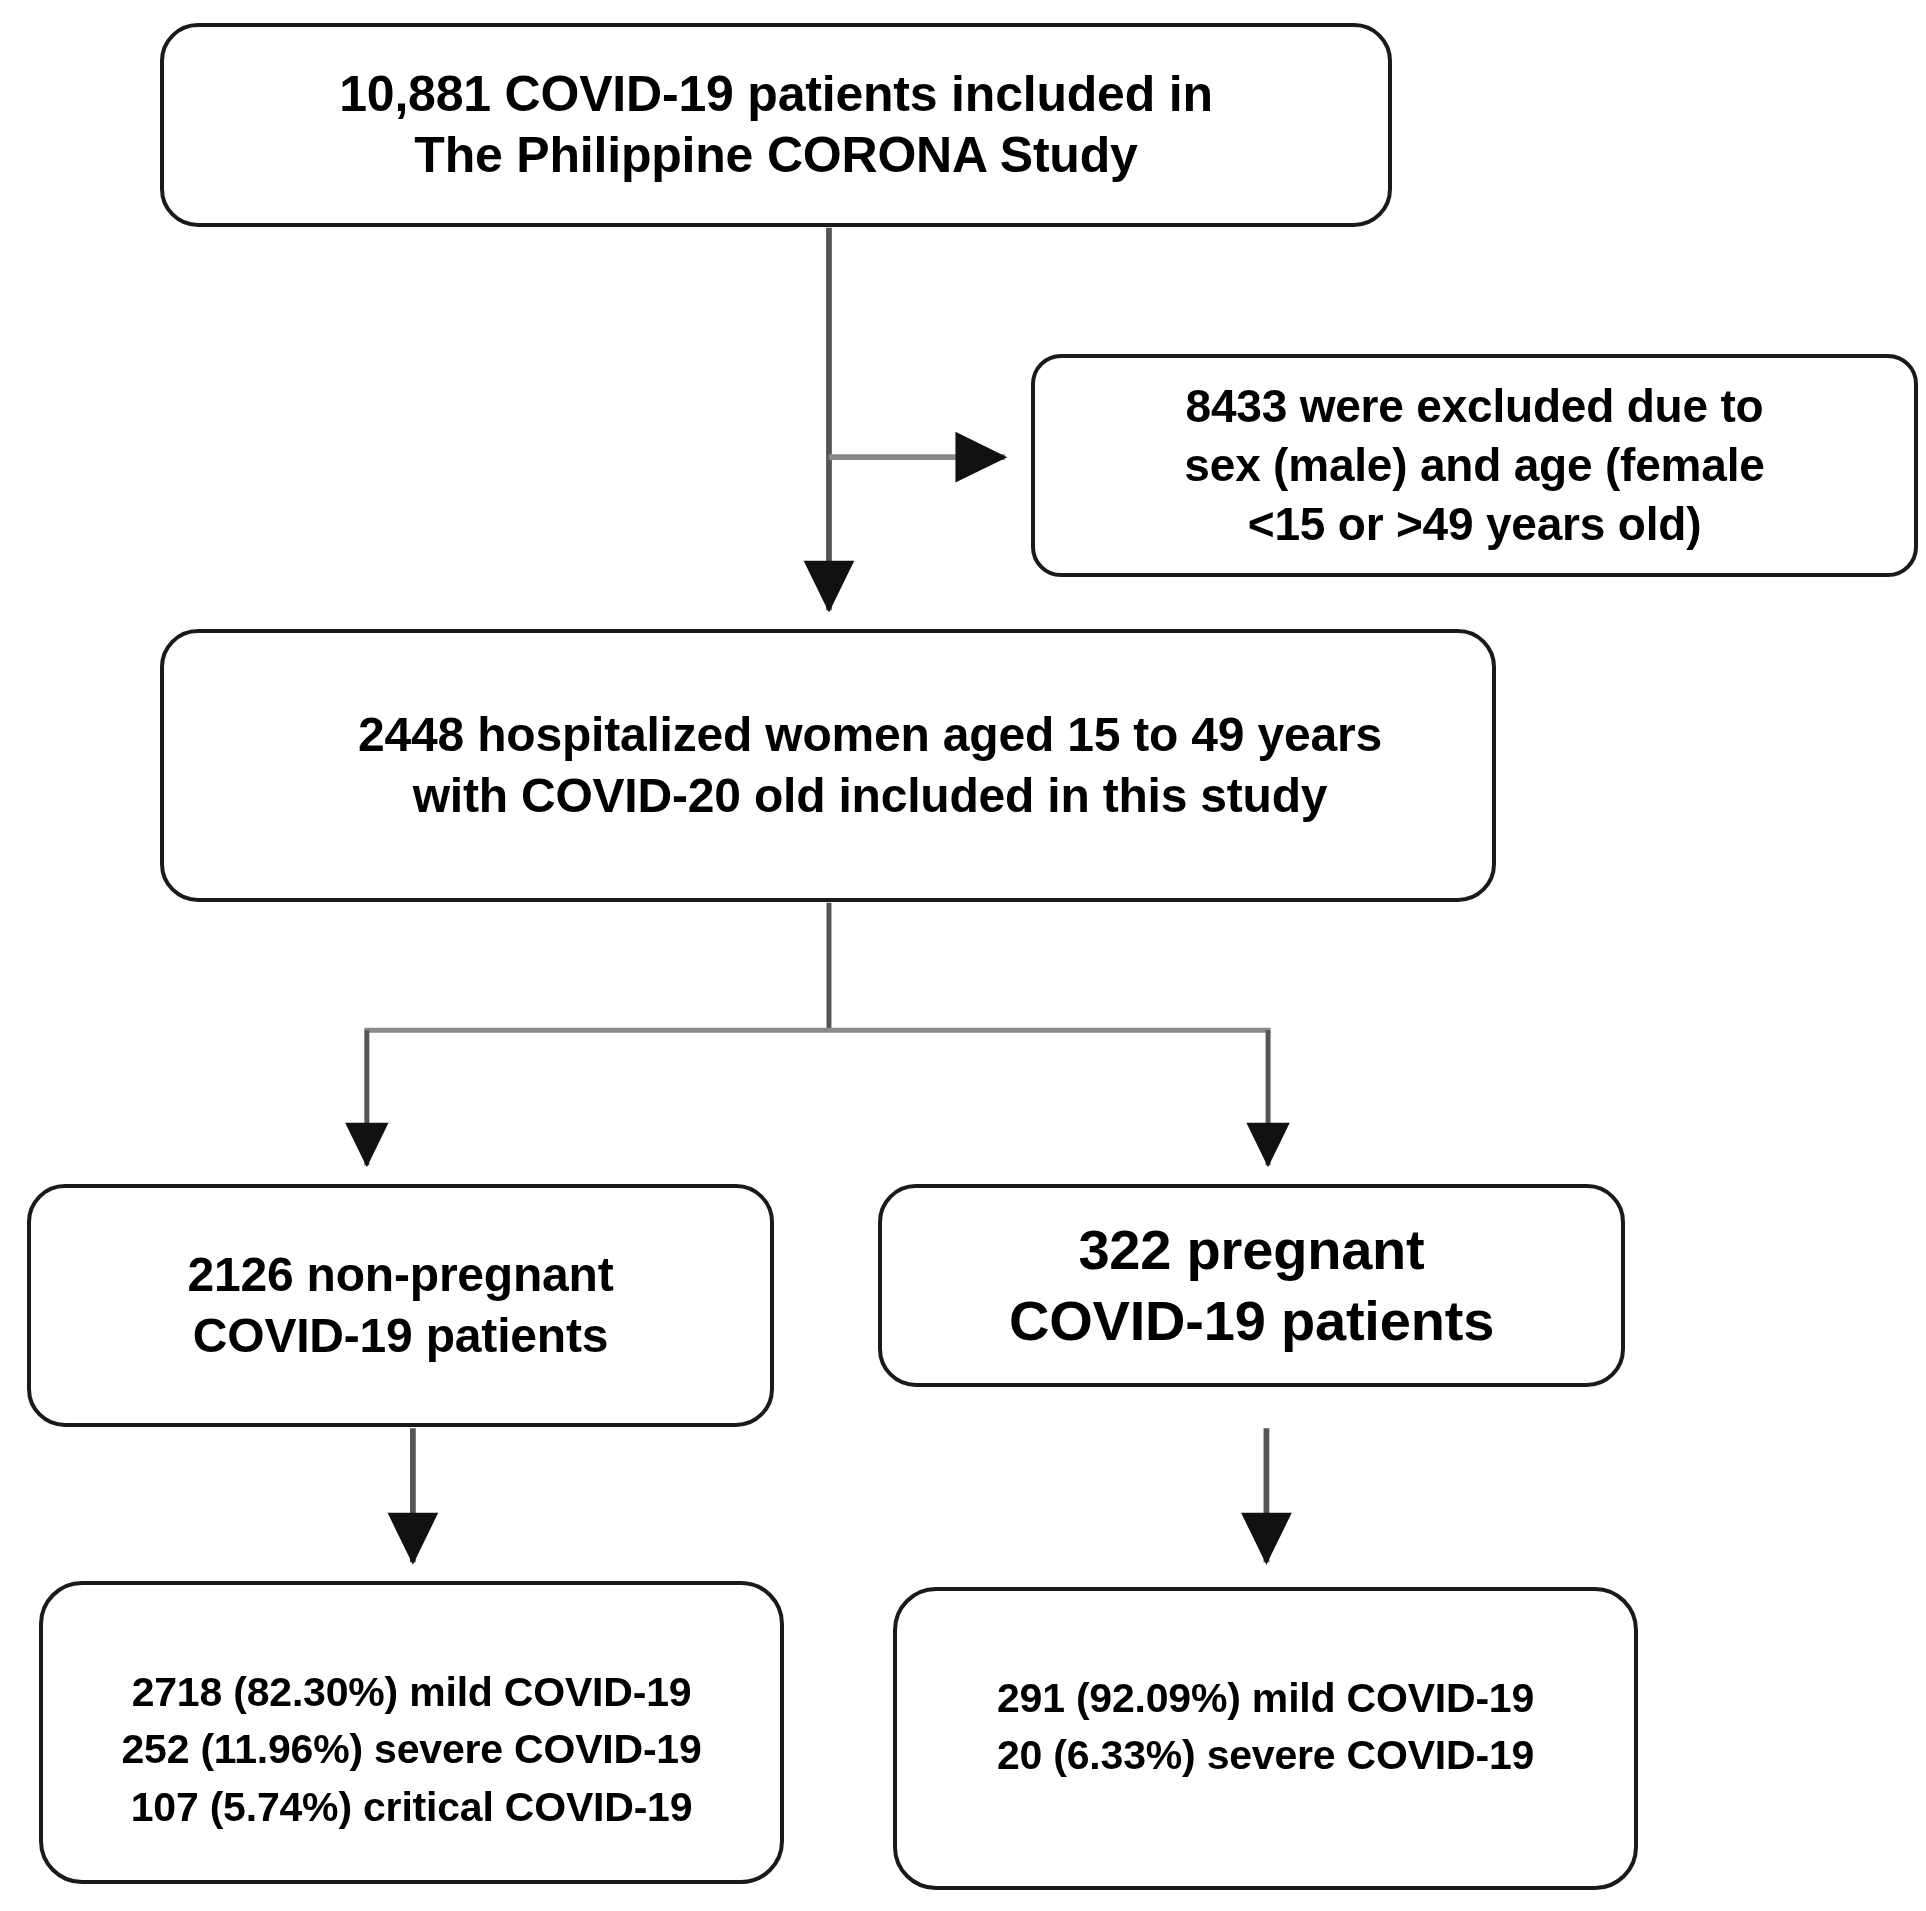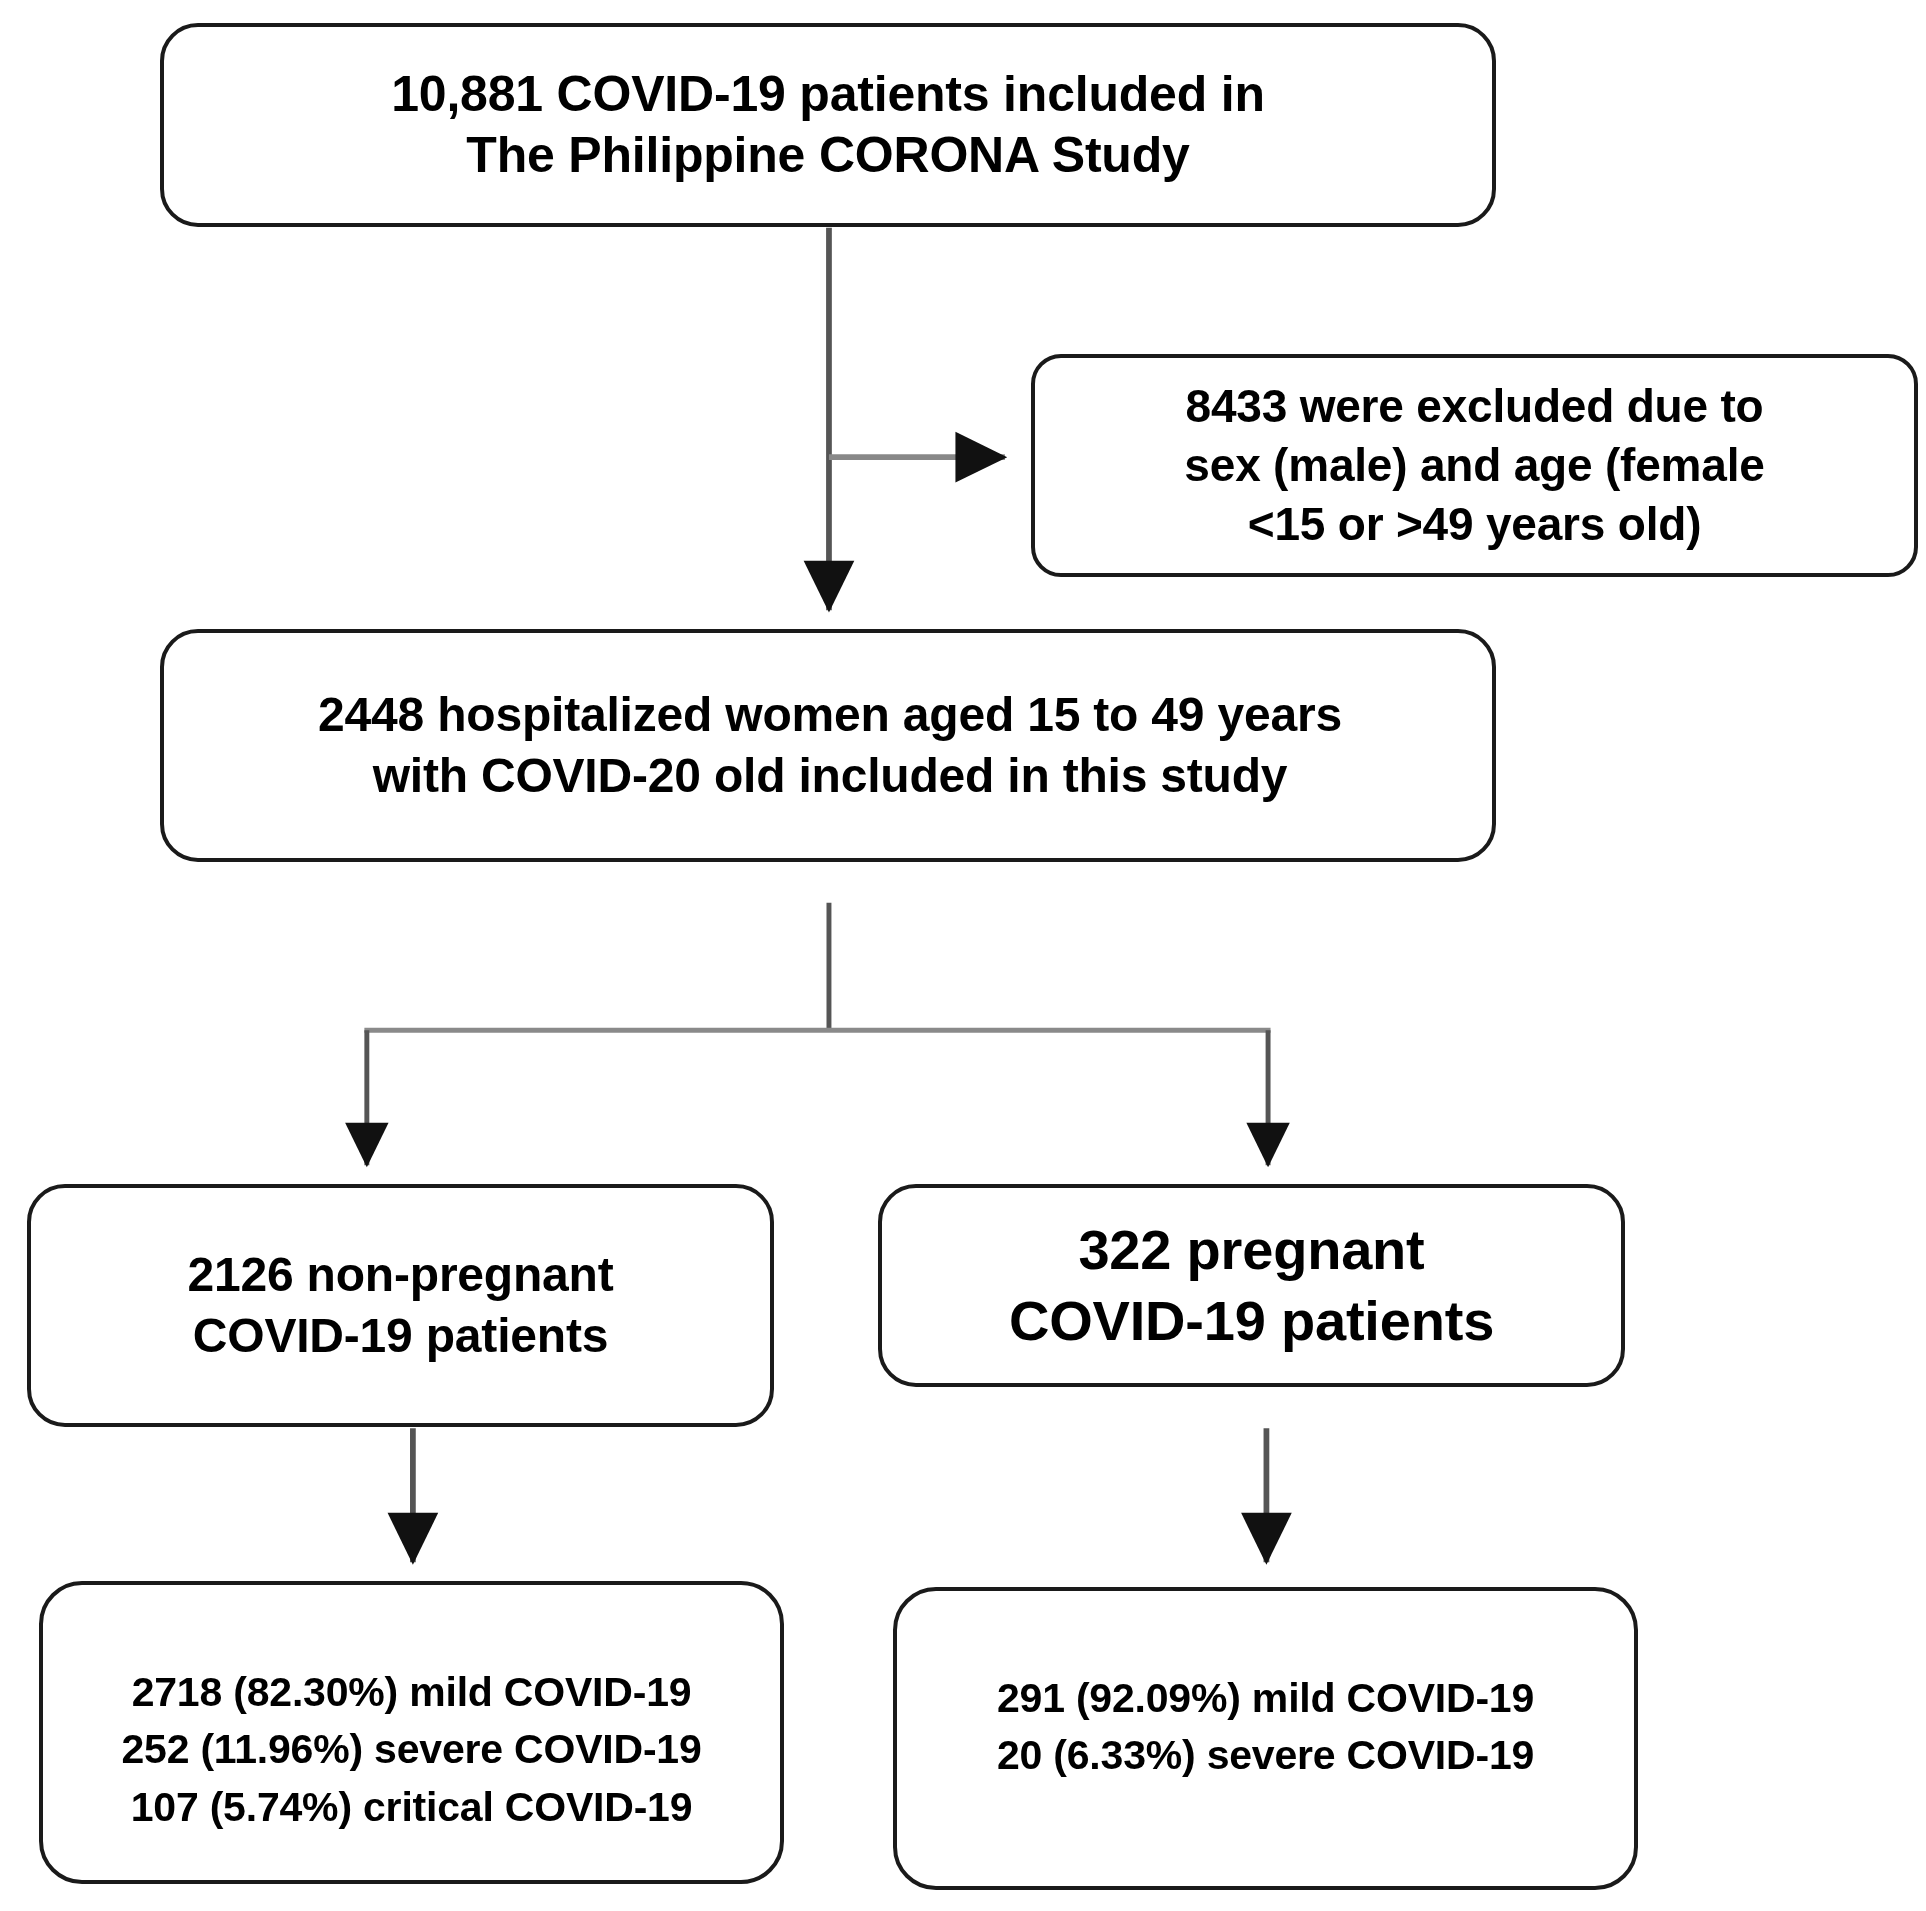--- a/index.html
+++ b/index.html
@@ -42,38 +42,38 @@
     letter-spacing: -0.2px;
   }
   .node .line {
     display: block;
     white-space: nowrap;
   }
 
   
   #node-total {
     left: 160px;  top: 23px;
-    width: 1336px; height: 204px;
+    width: 1232px; height: 204px;
     font-size: 50px;
     line-height: 1.22;
   }
   #node-excluded {
     left: 1031px; top: 354px;
     width: 887px; height: 223px;
     font-size: 46px;
     line-height: 1.28;
     border-radius: 30px;
   }
   #node-included {
     left: 160px;  top: 629px;
-    width: 1336px; height: 233px;
+    width: 1336px; height: 273px;
     font-size: 48px;
     line-height: 1.26;
     align-items: flex-start;
-    padding-left: 78px;
+    padding-left: 118px;
   }
   #node-included .line { text-align: center; width: 1176px; }
   #node-nonpregnant {
     left: 27px;   top: 1184px;
     width: 747px; height: 243px;
     font-size: 48px;
     line-height: 1.26;
   }
   #node-pregnant {
     left: 878px; top: 1184px;

